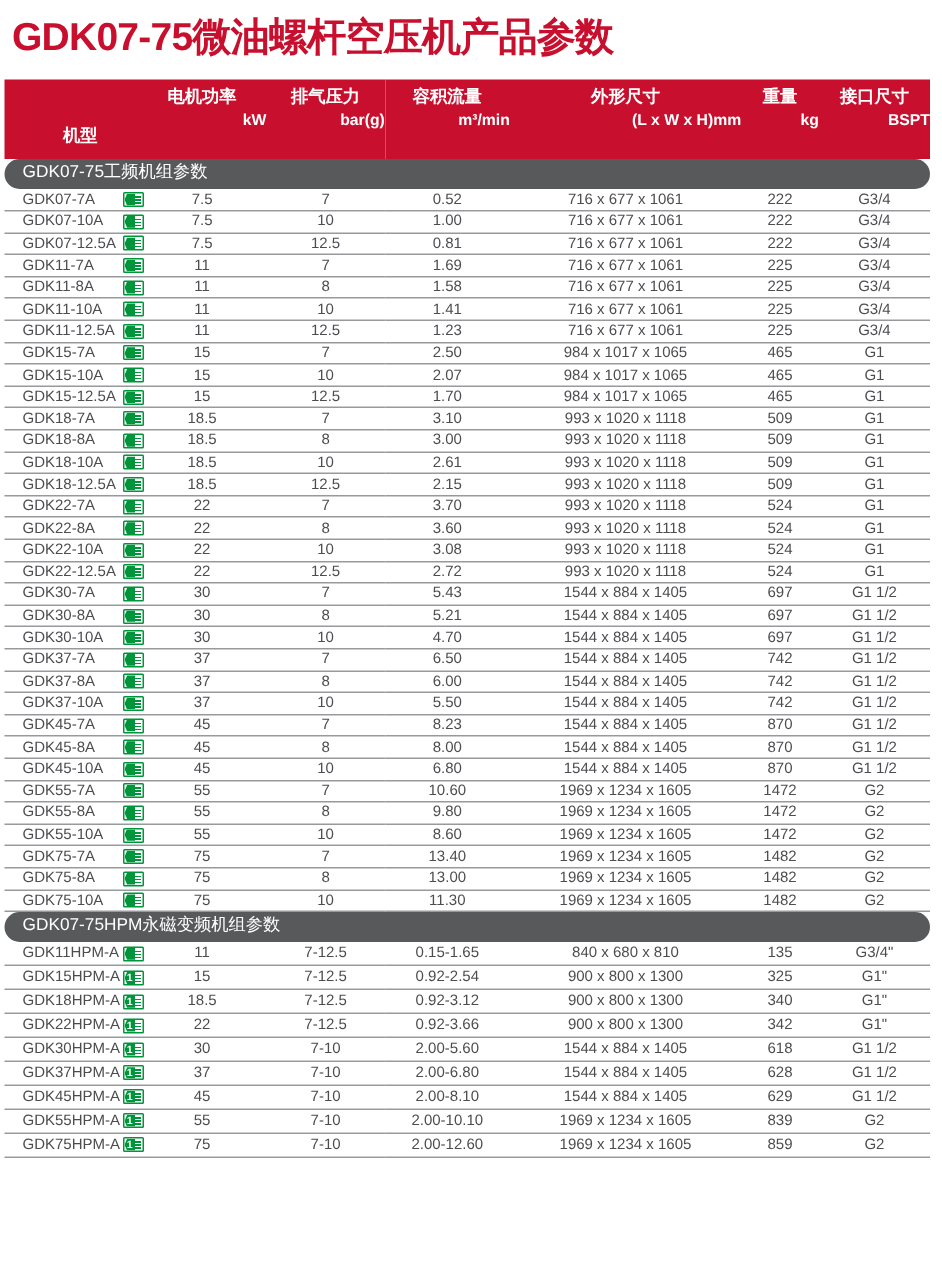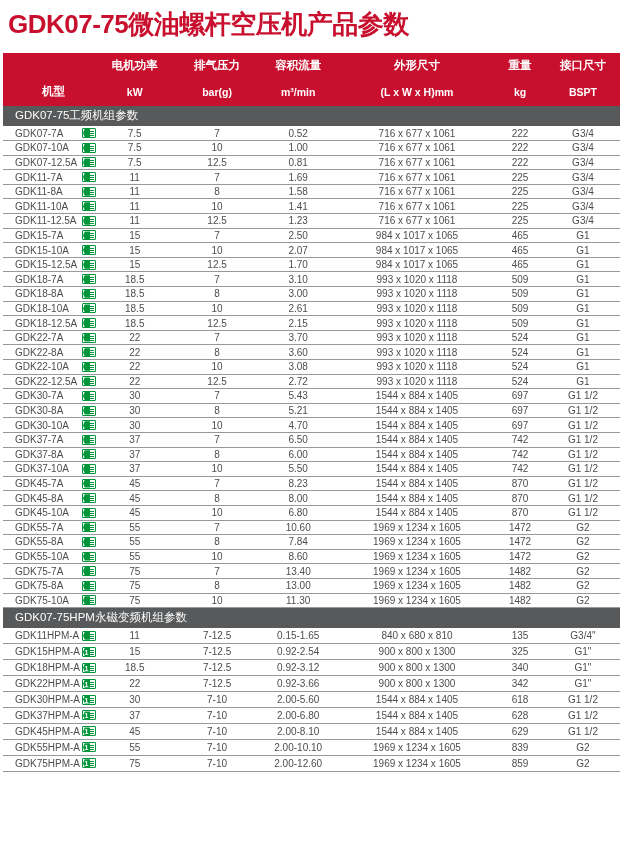--- a/index.html
+++ b/index.html
@@ -22,27 +22,27 @@
     letter-spacing:-0.5px;
   }
   .table-wrap{margin:11px 8px 0 3px;}
   table{width:617px;border-collapse:collapse;table-layout:fixed;}
   thead th{
     background:var(--brand-red);color:#fff;
     font-weight:bold;text-align:center;vertical-align:top;
     padding:6px 0 8px 0;
   }
   thead th .h1{font-size:11.5px;line-height:13px;text-align:center;}
-  thead th .h2{font-size:10.5px;line-height:12px;margin-top:14px;}
+  thead th .h2{font-size:10.5px;line-height:12px;margin-top:2px;text-align:right;}
   thead th.model-th{text-align:left;padding-left:12px;}
   thead th.model-th .h1{margin-top:26px;}
   .section-row td{
     background:var(--section-gray);color:#fff;
     font-size:11.5px;line-height:13px;
-    padding:3px 0 4px 12px;height:20px;
+    padding:3px 0 4px 12px;height:20px;border-radius:10px;
   }
   .data-row td{
     font-size:10px;color:var(--row-text);
     text-align:center;vertical-align:middle;
     height:14.6px;padding:0;
     border-bottom:1px solid var(--row-border);
     white-space:nowrap;
   }
   .data-row td.model-cell{text-align:left;padding-left:12px;position:relative;}
   .data-row.hpm td{height:15.9px;}
@@ -571,21 +571,21 @@
   <tr class="data-row">
     <td class="model-cell">
       <span>GDK55-8A</span>
       <span class="badge" hidden="">
         <span class="badge-num"></span>
         <span class="badge-box"></span>
       </span>
     </td>
     <td>55</td>
     <td>8</td>
-    <td>7.84</td>
+    <td>9.80</td>
     <td>1969 x 1234 x 1605</td>
     <td>1472</td>
     <td>G2</td>
   </tr>
 
   <tr class="data-row">
     <td class="model-cell">
       <span>GDK55-10A</span>
       <span class="badge" hidden="">
         <span class="badge-num"></span>

